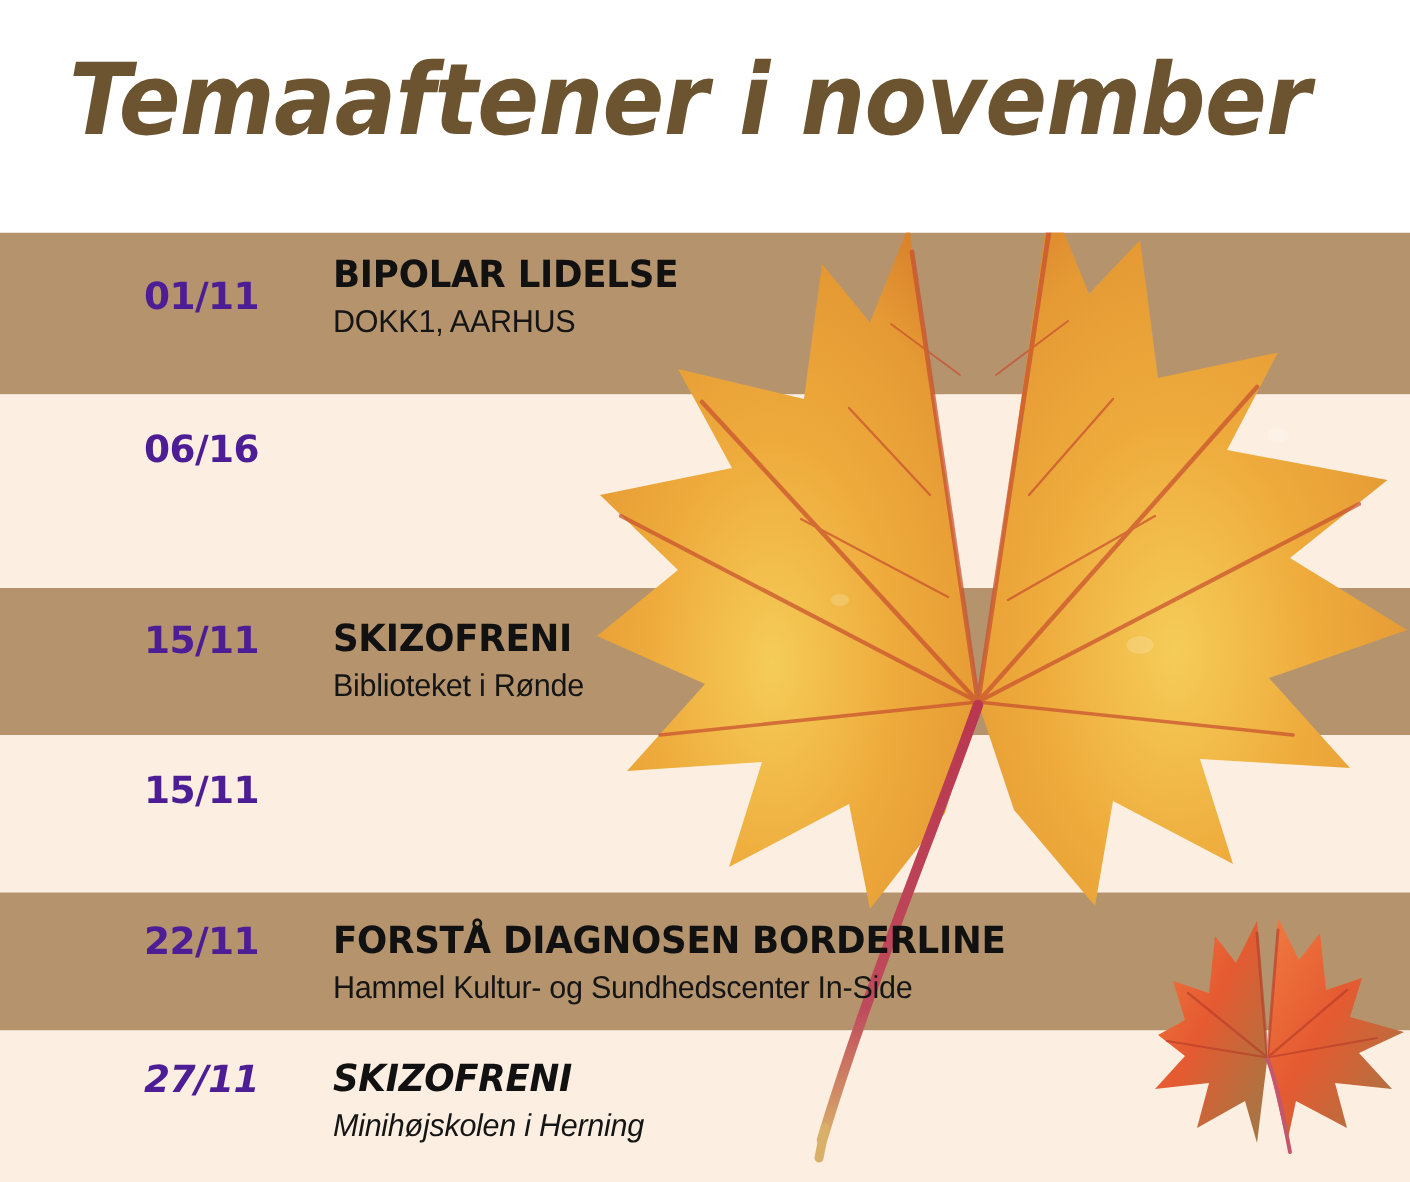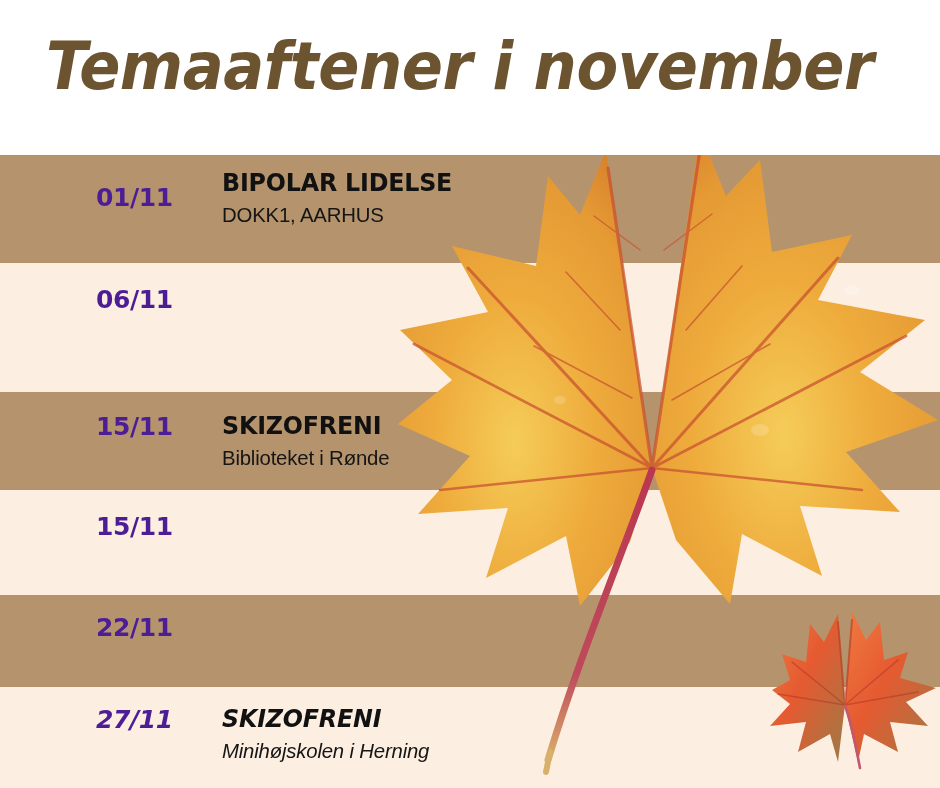--- a/index.html
+++ b/index.html
@@ -262,37 +262,41 @@
 
     <div class="row" style="top:155px;height:108px;">
       <div class="row-date" style="top:28px;">01/11</div>
       <div class="row-body" style="top:12px;">
         <div class="row-title">BIPOLAR LIDELSE</div>
         <div class="row-venue" style="margin-top:3px;">DOKK1, AARHUS</div>
       </div>
     </div>
 
     <div class="row" style="top:263px;height:129px;">
-      <div class="row-date" style="top:22px;">06/11</div>
+      <div class="row-date" style="top:22px;">06/16</div>
     </div>
 
     <div class="row" style="top:392px;height:98px;">
       <div class="row-date" style="top:20px;">15/11</div>
       <div class="row-body" style="top:18px;">
         <div class="row-title">SKIZOFRENI</div>
         <div class="row-venue" style="margin-top:3px;">Biblioteket i Rønde</div>
       </div>
     </div>
 
     <div class="row" style="top:490px;height:105px;">
       <div class="row-date" style="top:22px;">15/11</div>
     </div>
 
     <div class="row" style="top:595px;height:92px;border-radius:20px;">
       <div class="row-date" style="top:18px;">22/11</div>
+      <div class="row-body" style="top:16px;">
+        <div class="row-title">FORSTÅ DIAGNOSEN BORDERLINE</div>
+        <div class="row-venue" style="margin-top:3px;">Hammel Kultur- og Sundhedscenter In-Side</div>
+      </div>
     </div>
 
     <div class="row" style="top:687px;height:116px;font-style:italic;">
       <div class="row-date" style="top:18px;">27/11</div>
       <div class="row-body" style="top:16px;">
         <div class="row-title">SKIZOFRENI</div>
         <div class="row-venue" style="margin-top:3px;">Minihøjskolen i Herning</div>
       </div>
     </div>
 

